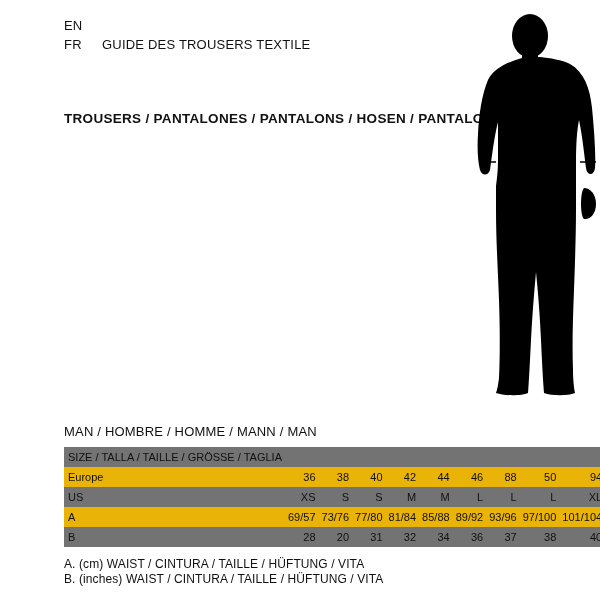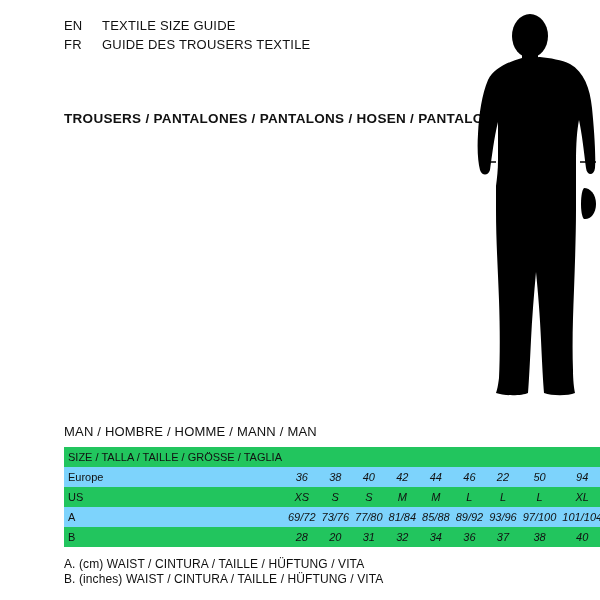--- a/index.html
+++ b/index.html
@@ -100,53 +100,51 @@
     font-size: 11px;
     color: #111;
   }
   table.size-table td {
     padding: 2px 2px 2px 4px;
     white-space: nowrap;
     vertical-align: middle;
     height: 16px;
   }
   tr.row-shaded td {
-    background: #22c55e;
+    background: #737373;
   }
   tr.row-plain td {
-    background: #7dd3fc;
+    background: #eab308;
   }
   td.label-col {
     width: 96px;
     min-width: 96px;
   }
   td.val {
     width: 42px;
-    text-align: center;
-    font-style: italic;
+    text-align: right;
   }
   .footnotes {
     margin-top: 10px;
     font-size: 12px;
     line-height: 15px;
     color: #111;
   }
   .footnotes div {
     letter-spacing: 0.1px;
   }
 </style>
 </head>
 <body>
 
 <div class="page">
 
   <div class="lang-block">
     <div class="lang-row">
       <span class="lang-code">EN</span>
-      <span class="lang-text">TEXTILE SIZE GUIDE</span>
     </div>
     <div class="lang-row">
       <span class="lang-code">FR</span>
       <span class="lang-text">GUIDE DES TROUSERS TEXTILE</span>
     </div>
   </div>
 
   <div class="category-title">TROUSERS / PANTALONES / PANTALONS / HOSEN / PANTALONI</div>
 
   <div class="figure-wrap">
@@ -214,21 +212,21 @@
 
         </tr>
         <tr class="row-plain">
           <td class="label-col">Europe</td>
           <td class="val">36</td>
           <td class="val">38</td>
           <td class="val">40</td>
           <td class="val">42</td>
           <td class="val">44</td>
           <td class="val">46</td>
-          <td class="val">22</td>
+          <td class="val">88</td>
           <td class="val">50</td>
           <td class="val">94</td>
           <td class="val">54</td>
 
         </tr>
         <tr class="row-shaded">
           <td class="label-col">US</td>
           <td class="val">XS</td>
           <td class="val">S</td>
           <td class="val">S</td>
@@ -236,21 +234,21 @@
           <td class="val">M</td>
           <td class="val">L</td>
           <td class="val">L</td>
           <td class="val">L</td>
           <td class="val">XL</td>
           <td class="val">XL</td>
 
         </tr>
         <tr class="row-plain">
           <td class="label-col">A</td>
-          <td class="val">69/72</td>
+          <td class="val">69/57</td>
           <td class="val">73/76</td>
           <td class="val">77/80</td>
           <td class="val">81/84</td>
           <td class="val">85/88</td>
           <td class="val">89/92</td>
           <td class="val">93/96</td>
           <td class="val">97/100</td>
           <td class="val">101/104</td>
           <td class="val">105/108</td>
 

